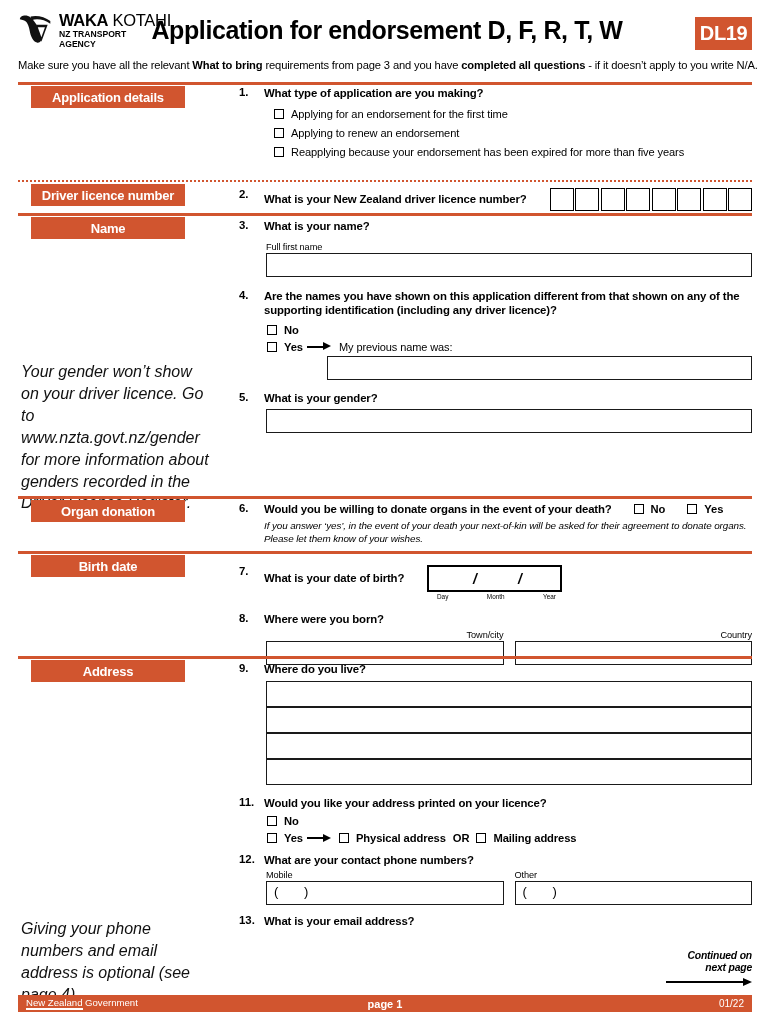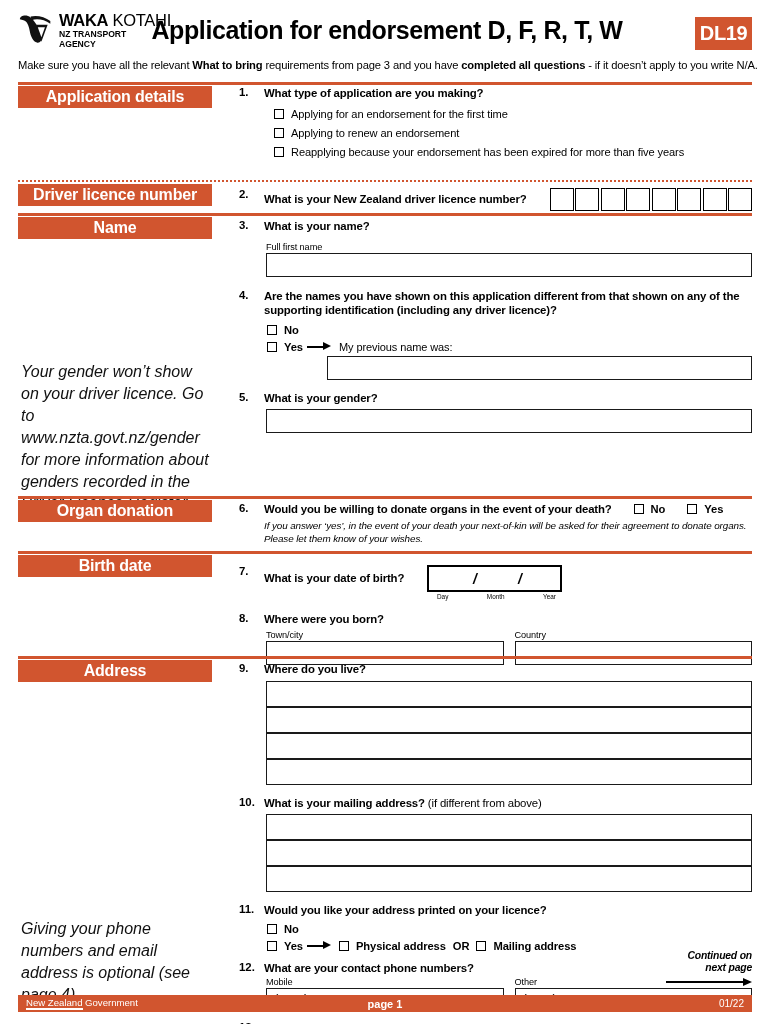--- a/index.html
+++ b/index.html
@@ -74,25 +74,25 @@
     height: 2.5px;
     background: #d1552f;
     top: 0;
   }
   .rule.dotted {
     height: 0; border-top: 2.5px dotted #d1552f;
     background: none;
   }
   .seclabel {
     position: absolute;
-    left: 18px; top: 4px;
-    width: 194px; height: 22px;
+    left: 31px; top: 4px;
+    width: 154px; height: 22px;
     background: #d1552f;
     color: #fff;
-    font-size: 16px;
+    font-size: 13px;
     font-weight: bold;
     letter-spacing: -0.2px;
     display: flex; align-items: center; justify-content: center;
   }
   .sidenote {
     position: absolute;
     left: 21px;
     width: 190px;
     font-size: 16px;
     font-style: italic;
@@ -433,21 +433,21 @@
             <span>Year</span>
           </div>
         </div>
       </div>
     </div>
 
     <div class="q" style="margin-top:12px;">
       <div class="qnum">8.</div>
       <div class="qbody">
         <div class="qtext">Where were you born?</div>
-        <div class="two" style="margin-top:3px; margin-left:2px;">
+        <div class="two" style="margin-top:3px; margin-left:2px;text-align:right;">
           <div style="flex:1 1 0;">
             <div class="fieldlabel">Town/city</div>
             <div class="box"></div>
           </div>
           <div style="flex:1 1 0;">
             <div class="fieldlabel">Country</div>
             <div class="box"></div>
           </div>
         </div>
       </div>
@@ -469,33 +469,20 @@
         <div class="qtext">Where do you live?</div>
         <div class="stack" style="margin-top:4px; margin-left:2px;">
           <div class="box tall"></div>
           <div class="box tall"></div>
           <div class="box tall"></div>
           <div class="box tall"></div>
         </div>
       </div>
     </div>
 
-    <div class="q" style="margin-top:11px;">
-      <div class="qnum">10.</div>
-      <div class="qbody">
-        <div class="qtext">
-          <span>What is your mailing address?</span><span class="reg"> (if different from above)</span>
-        </div>
-        <div class="stack" style="margin-top:4px; margin-left:2px;">
-          <div class="box tall"></div>
-          <div class="box tall"></div>
-          <div class="box tall"></div>
-        </div>
-      </div>
-    </div>
 
     <div class="q" style="margin-top:11px;">
       <div class="qnum">11.</div>
       <div class="qbody">
         <div class="qtext">Would you like your address printed on your licence?</div>
         <div class="opt bold" style="margin-left:3px; margin-top:5px;">
           <span class="cb"></span>
           <span>No</span>
         </div>
         <div class="opt bold" style="margin-left:3px; margin-top:5px;">

